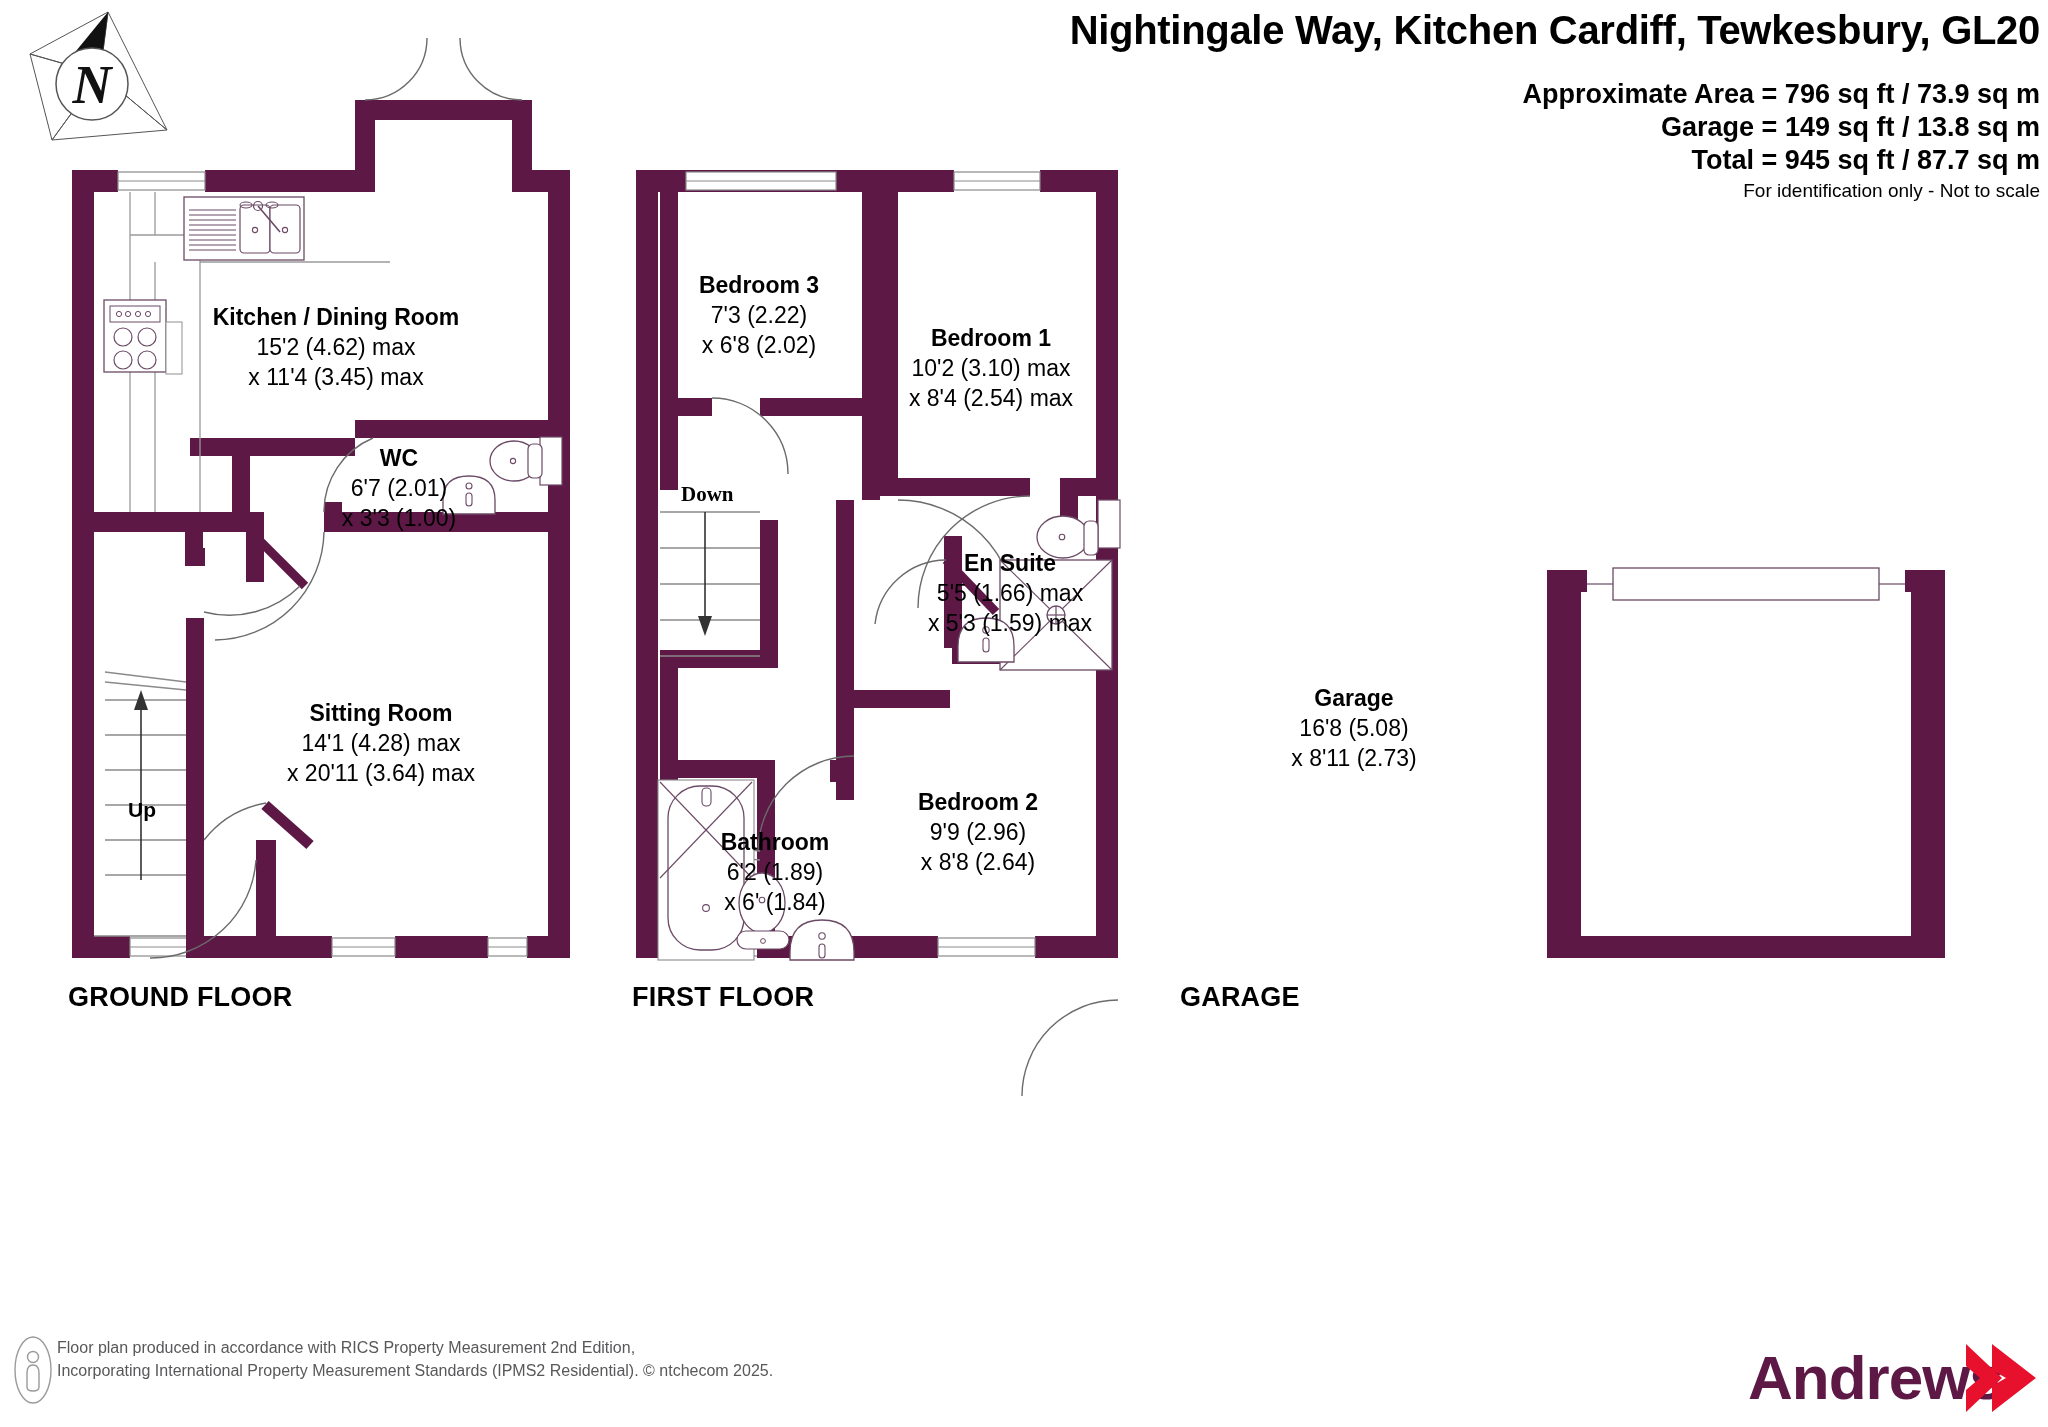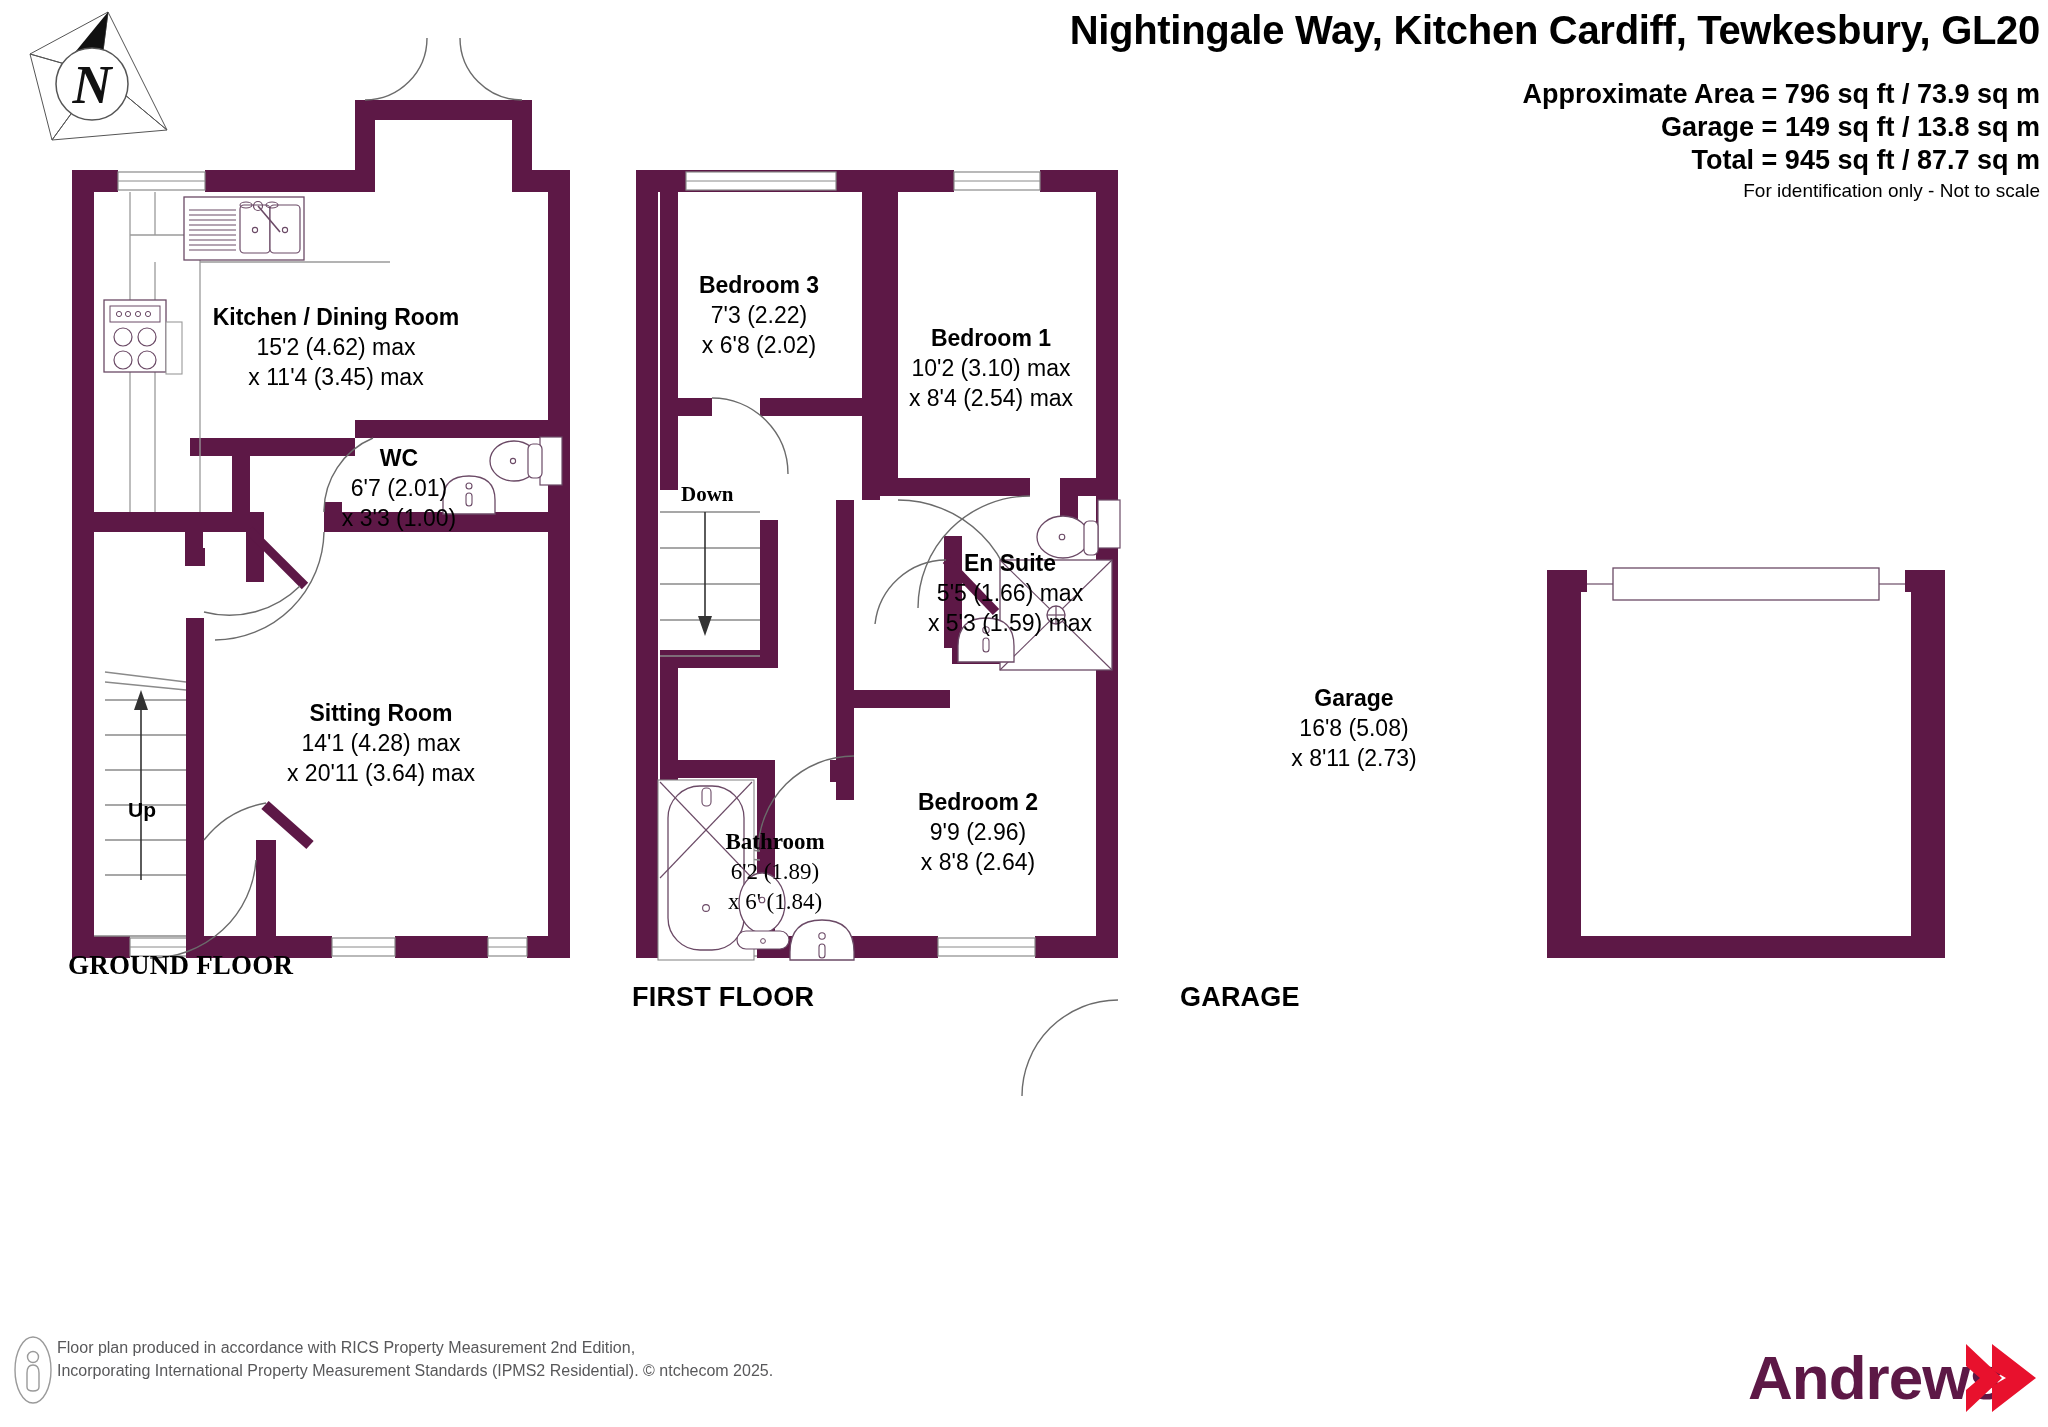--- a/index.html
+++ b/index.html
@@ -516,42 +516,42 @@
     <span class="rl-dim">10'2 (3.10) max</span>
     <span class="rl-dim">x 8'4 (2.54) max</span>
   </div>
 
   <div class="room-label" style="left:1010px; top:548px;">
     <span class="rl-name">En Suite</span>
     <span class="rl-dim">5'5 (1.66) max</span>
     <span class="rl-dim">x 5'3 (1.59) max</span>
   </div>
 
-  <div class="room-label" style="left:775px; top:827px;font-family:Liberation Serif, serif;">
+  <div class="room-label" style="left:775px; top:827px;">
     <span class="rl-name">Bathroom</span>
     <span class="rl-dim">6'2 (1.89)</span>
     <span class="rl-dim">x 6' (1.84)</span>
   </div>
 
   <div class="room-label" style="left:978px; top:787px;">
     <span class="rl-name">Bedroom 2</span>
     <span class="rl-dim">9'9 (2.96)</span>
     <span class="rl-dim">x 8'8 (2.64)</span>
   </div>
 
   <div class="room-label" style="left:1354px; top:683px;">
     <span class="rl-name">Garage</span>
     <span class="rl-dim">16'8 (5.08)</span>
     <span class="rl-dim">x 8'11 (2.73)</span>
   </div>
 
   <div class="mini-label" style="left:128px; top:798px;">Up</div>
   <div class="mini-label" style="left:681px; top:482px;font-family:Liberation Serif, serif;">Down</div>
 
-  <div class="floor-label" style="left:68px; top:950px;font-family:Liberation Serif, serif;">GROUND FLOOR</div>
+  <div class="floor-label" style="left:68px; top:982px;">GROUND FLOOR</div>
   <div class="floor-label" style="left:632px; top:982px;">FIRST FLOOR</div>
   <div class="floor-label" style="left:1180px; top:982px;">GARAGE</div>
 
   <div id="footer-person-icon">
     <svg viewBox="0 0 38 68" width="38" height="68">
       <ellipse cx="19" cy="34" rx="18" ry="33" fill="none" stroke="#9a9a9a" stroke-width="1.4"></ellipse>
       <circle cx="19" cy="21" r="5.5" fill="none" stroke="#9a9a9a" stroke-width="1.4"></circle>
       <path d="M19 29 q-6 0 -6 8 l0 14 q0 4 6 4 q6 0 6 -4 l0 -14 q0 -8 -6 -8 z" fill="none" stroke="#9a9a9a" stroke-width="1.4"></path>
     </svg>
   </div>

